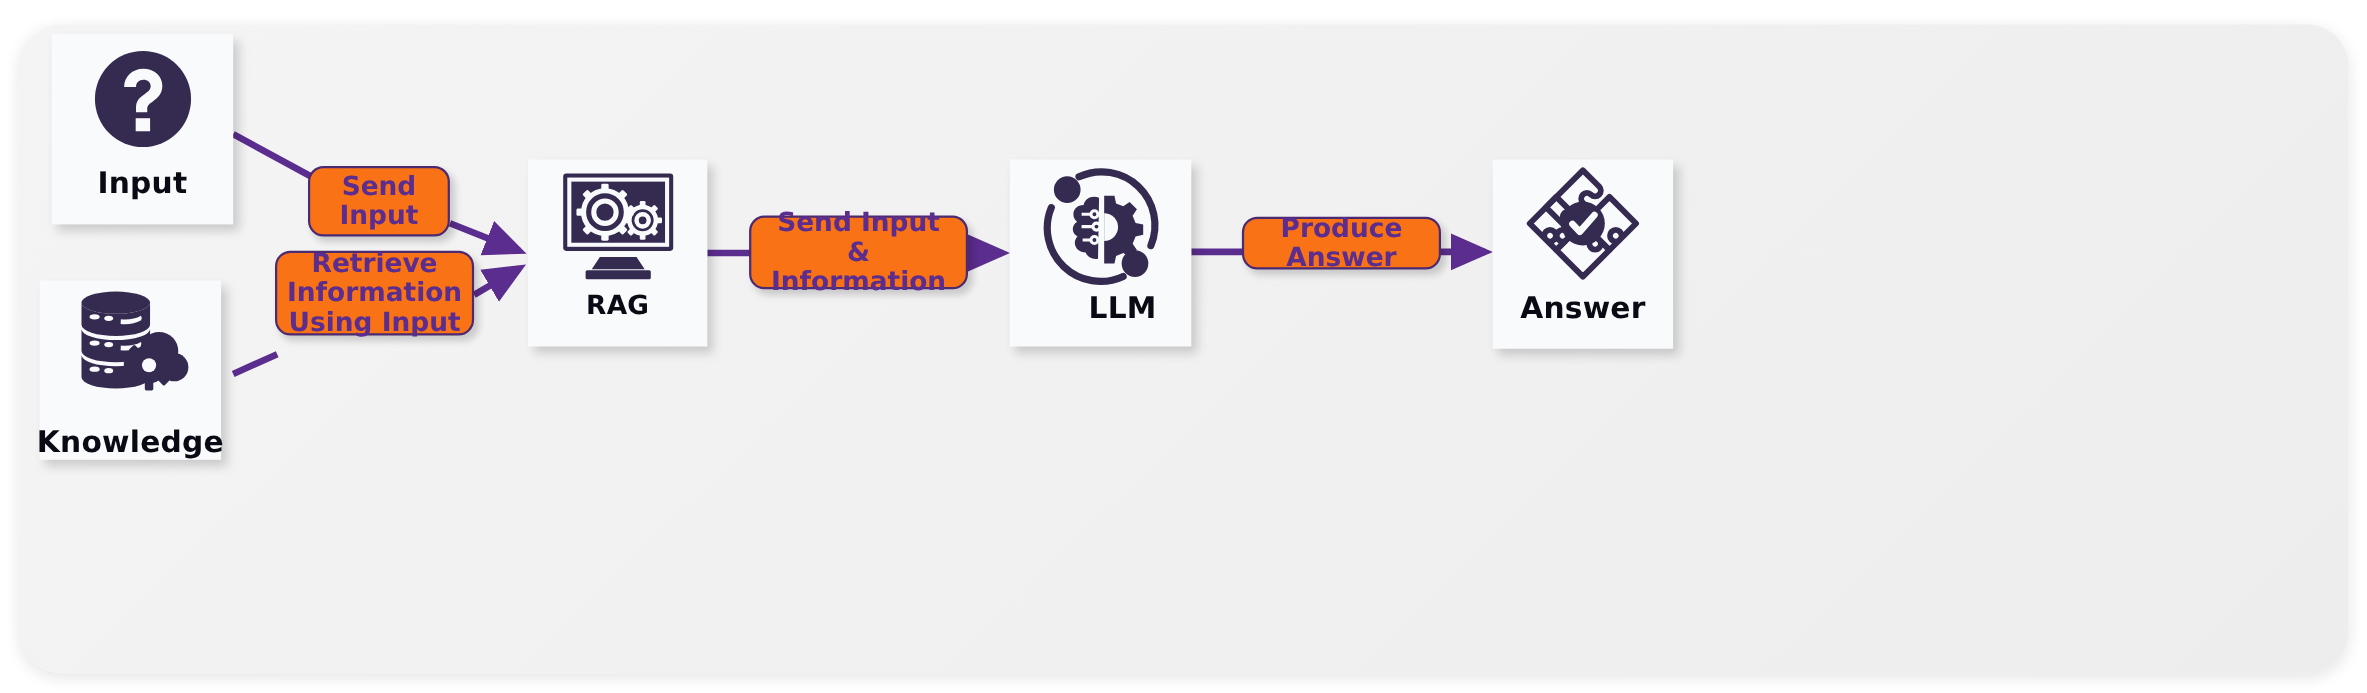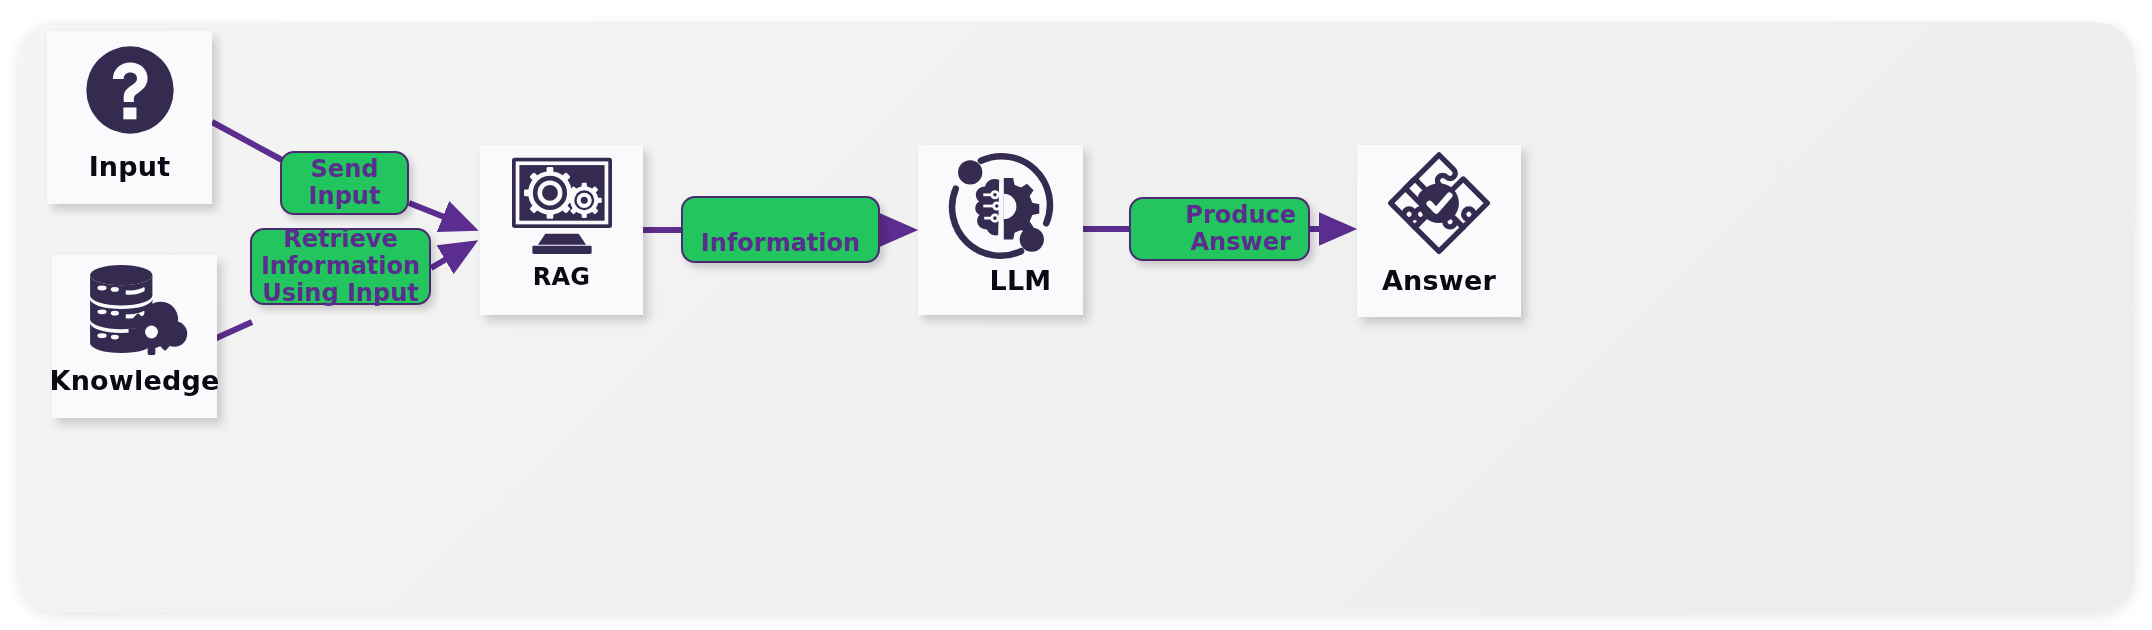--- a/index.html
+++ b/index.html
@@ -25,49 +25,49 @@
   .node .icon-wrap{display:flex;align-items:center;justify-content:center;}
   .node .node-label{
     font-weight:bold;color:#0a0a14;letter-spacing:.2px;text-align:center;
     line-height:1;
   }
 
   #node-input{left:47px;top:31px;width:165px;height:173px;}
   #node-input .icon-wrap{height:118px;width:100%;}
   #node-input .node-label{font-size:27px;margin-top:4px;}
 
-  #node-knowledge{left:52px;top:255px;width:165px;height:163px;}
+  #node-knowledge{left:36px;top:255px;width:165px;height:163px;gap:22px;}
   #node-knowledge .icon-wrap{height:110px;width:100%;}
   #node-knowledge .node-label{font-size:27px;margin-top:2px;}
 
   #node-rag{left:480px;top:145px;width:163px;height:170px;}
   #node-rag .icon-wrap{height:118px;width:100%;}
   #node-rag .node-label{font-size:24px;margin-top:2px;}
 
   #node-llm{left:918px;top:145px;width:165px;height:170px;}
   #node-llm .icon-wrap{height:122px;width:100%;}
   #node-llm .node-label{font-size:27px;margin-top:0px;margin-left:40px;}
 
   #node-answer{left:1357px;top:145px;width:164px;height:172px;}
   #node-answer .icon-wrap{height:122px;width:100%;}
   #node-answer .node-label{font-size:27px;margin-top:0px;}
 
   
   .edge-label{
-    position:absolute;background:#22c55e;
+    position:absolute;background:#f97316;
     border:2px solid #4b2a72;border-radius:14px;
     color:#5b2d8e;font-weight:bold;font-size:24px;line-height:1.12;
     display:flex;align-items:center;justify-content:center;text-align:center;
     box-shadow:4px 5px 7px rgba(0,0,0,.17);
     padding:6px 12px;box-sizing:border-box;
   }
   #label-send-input{left:280px;top:151px;width:129px;height:64px;}
   #label-retrieve{left:250px;top:228px;width:181px;height:77px;}
   #label-send-info{left:681px;top:196px;width:199px;height:67px;}
-  #label-produce{left:1129px;top:197px;width:181px;height:64px;justify-content:flex-end;}
+  #label-produce{left:1129px;top:197px;width:181px;height:48px;}
 
   
   #wires{position:absolute;left:0;top:0;width:2152px;height:630px;
          pointer-events:none;}
 </style>
 </head>
 <body>
 
 <div id="stage">
 
@@ -273,21 +273,21 @@
   <div class="edge-label" id="label-retrieve">
     <span>
       <span>Retrieve</span><br>
       <span>Information</span><br>
       <span>Using Input</span>
     </span>
   </div>
 
   <div class="edge-label" id="label-send-info">
     <span>
-      <br>
+      <span>Send Input &amp;</span><br>
       <span>Information</span>
     </span>
   </div>
 
   <div class="edge-label" id="label-produce">
     <span>
       <span>Produce</span><br>
       <span>Answer</span>
     </span>
   </div>

